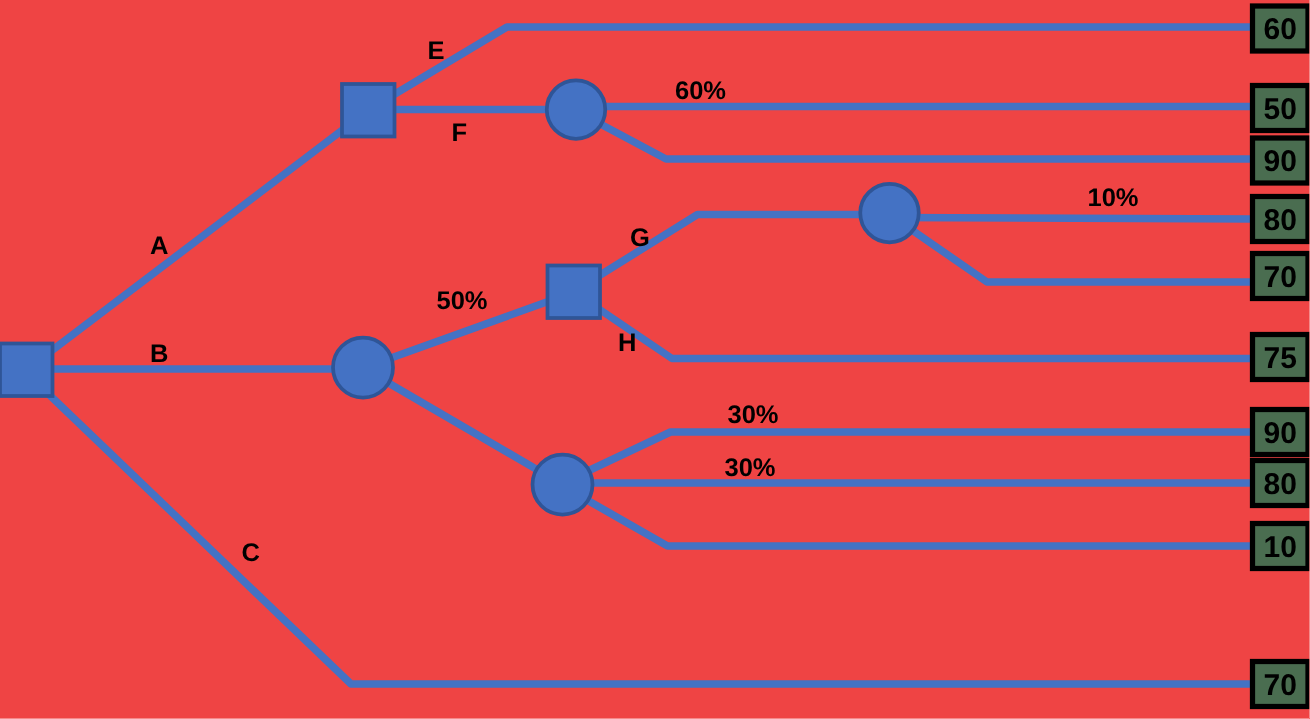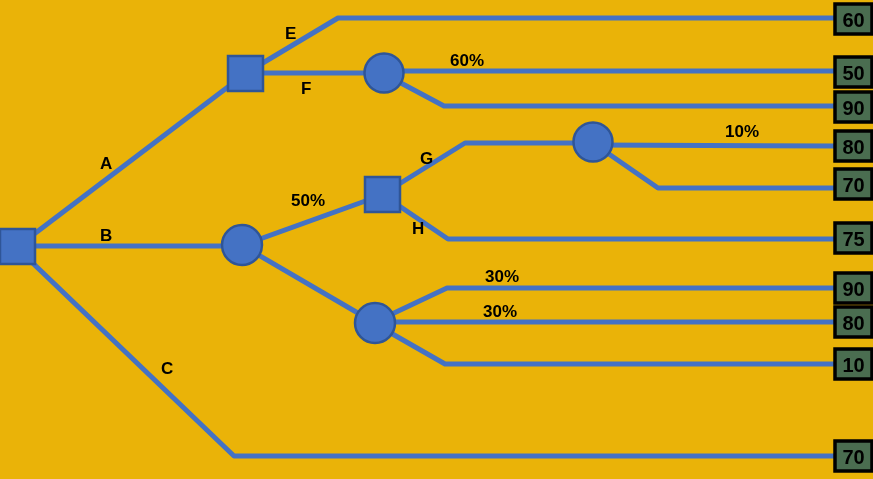--- a/index.html
+++ b/index.html
@@ -18,21 +18,21 @@
     font-family: "Liberation Sans", sans-serif;
     font-weight: bold;
     fill: #000000;
   }
   .branch-label { font-size: 17px; }
   .terminal-value { font-size: 20px; }
 </style>
 </head>
 <body>
 
-<div id="canvas" style="background: #eab308; text-align: right;">
+<div id="canvas" style="background: #ef4444; text-align: right;">
   <svg id="tree-svg" width="873" height="479" viewBox="0 0 873 479" xmlns="http://www.w3.org/2000/svg">
     <g id="layer-branches">
         <polyline points="17,247 245,74" fill="none" stroke="#4472C4" stroke-width="5" stroke-linejoin="round"></polyline>
         <polyline points="246,73 338,18 836,18" fill="none" stroke="#4472C4" stroke-width="5" stroke-linejoin="round"></polyline>
         <polyline points="246,73 384,73" fill="none" stroke="#4472C4" stroke-width="5" stroke-linejoin="round"></polyline>
         <polyline points="384,71 836,71" fill="none" stroke="#4472C4" stroke-width="5" stroke-linejoin="round"></polyline>
         <polyline points="384,74 444,106 836,106" fill="none" stroke="#4472C4" stroke-width="5" stroke-linejoin="round"></polyline>
         <polyline points="18,246 242,246" fill="none" stroke="#4472C4" stroke-width="5" stroke-linejoin="round"></polyline>
         <polyline points="243,245 382,195" fill="none" stroke="#4472C4" stroke-width="5" stroke-linejoin="round"></polyline>
         <polyline points="243,246 375,323" fill="none" stroke="#4472C4" stroke-width="5" stroke-linejoin="round"></polyline>

